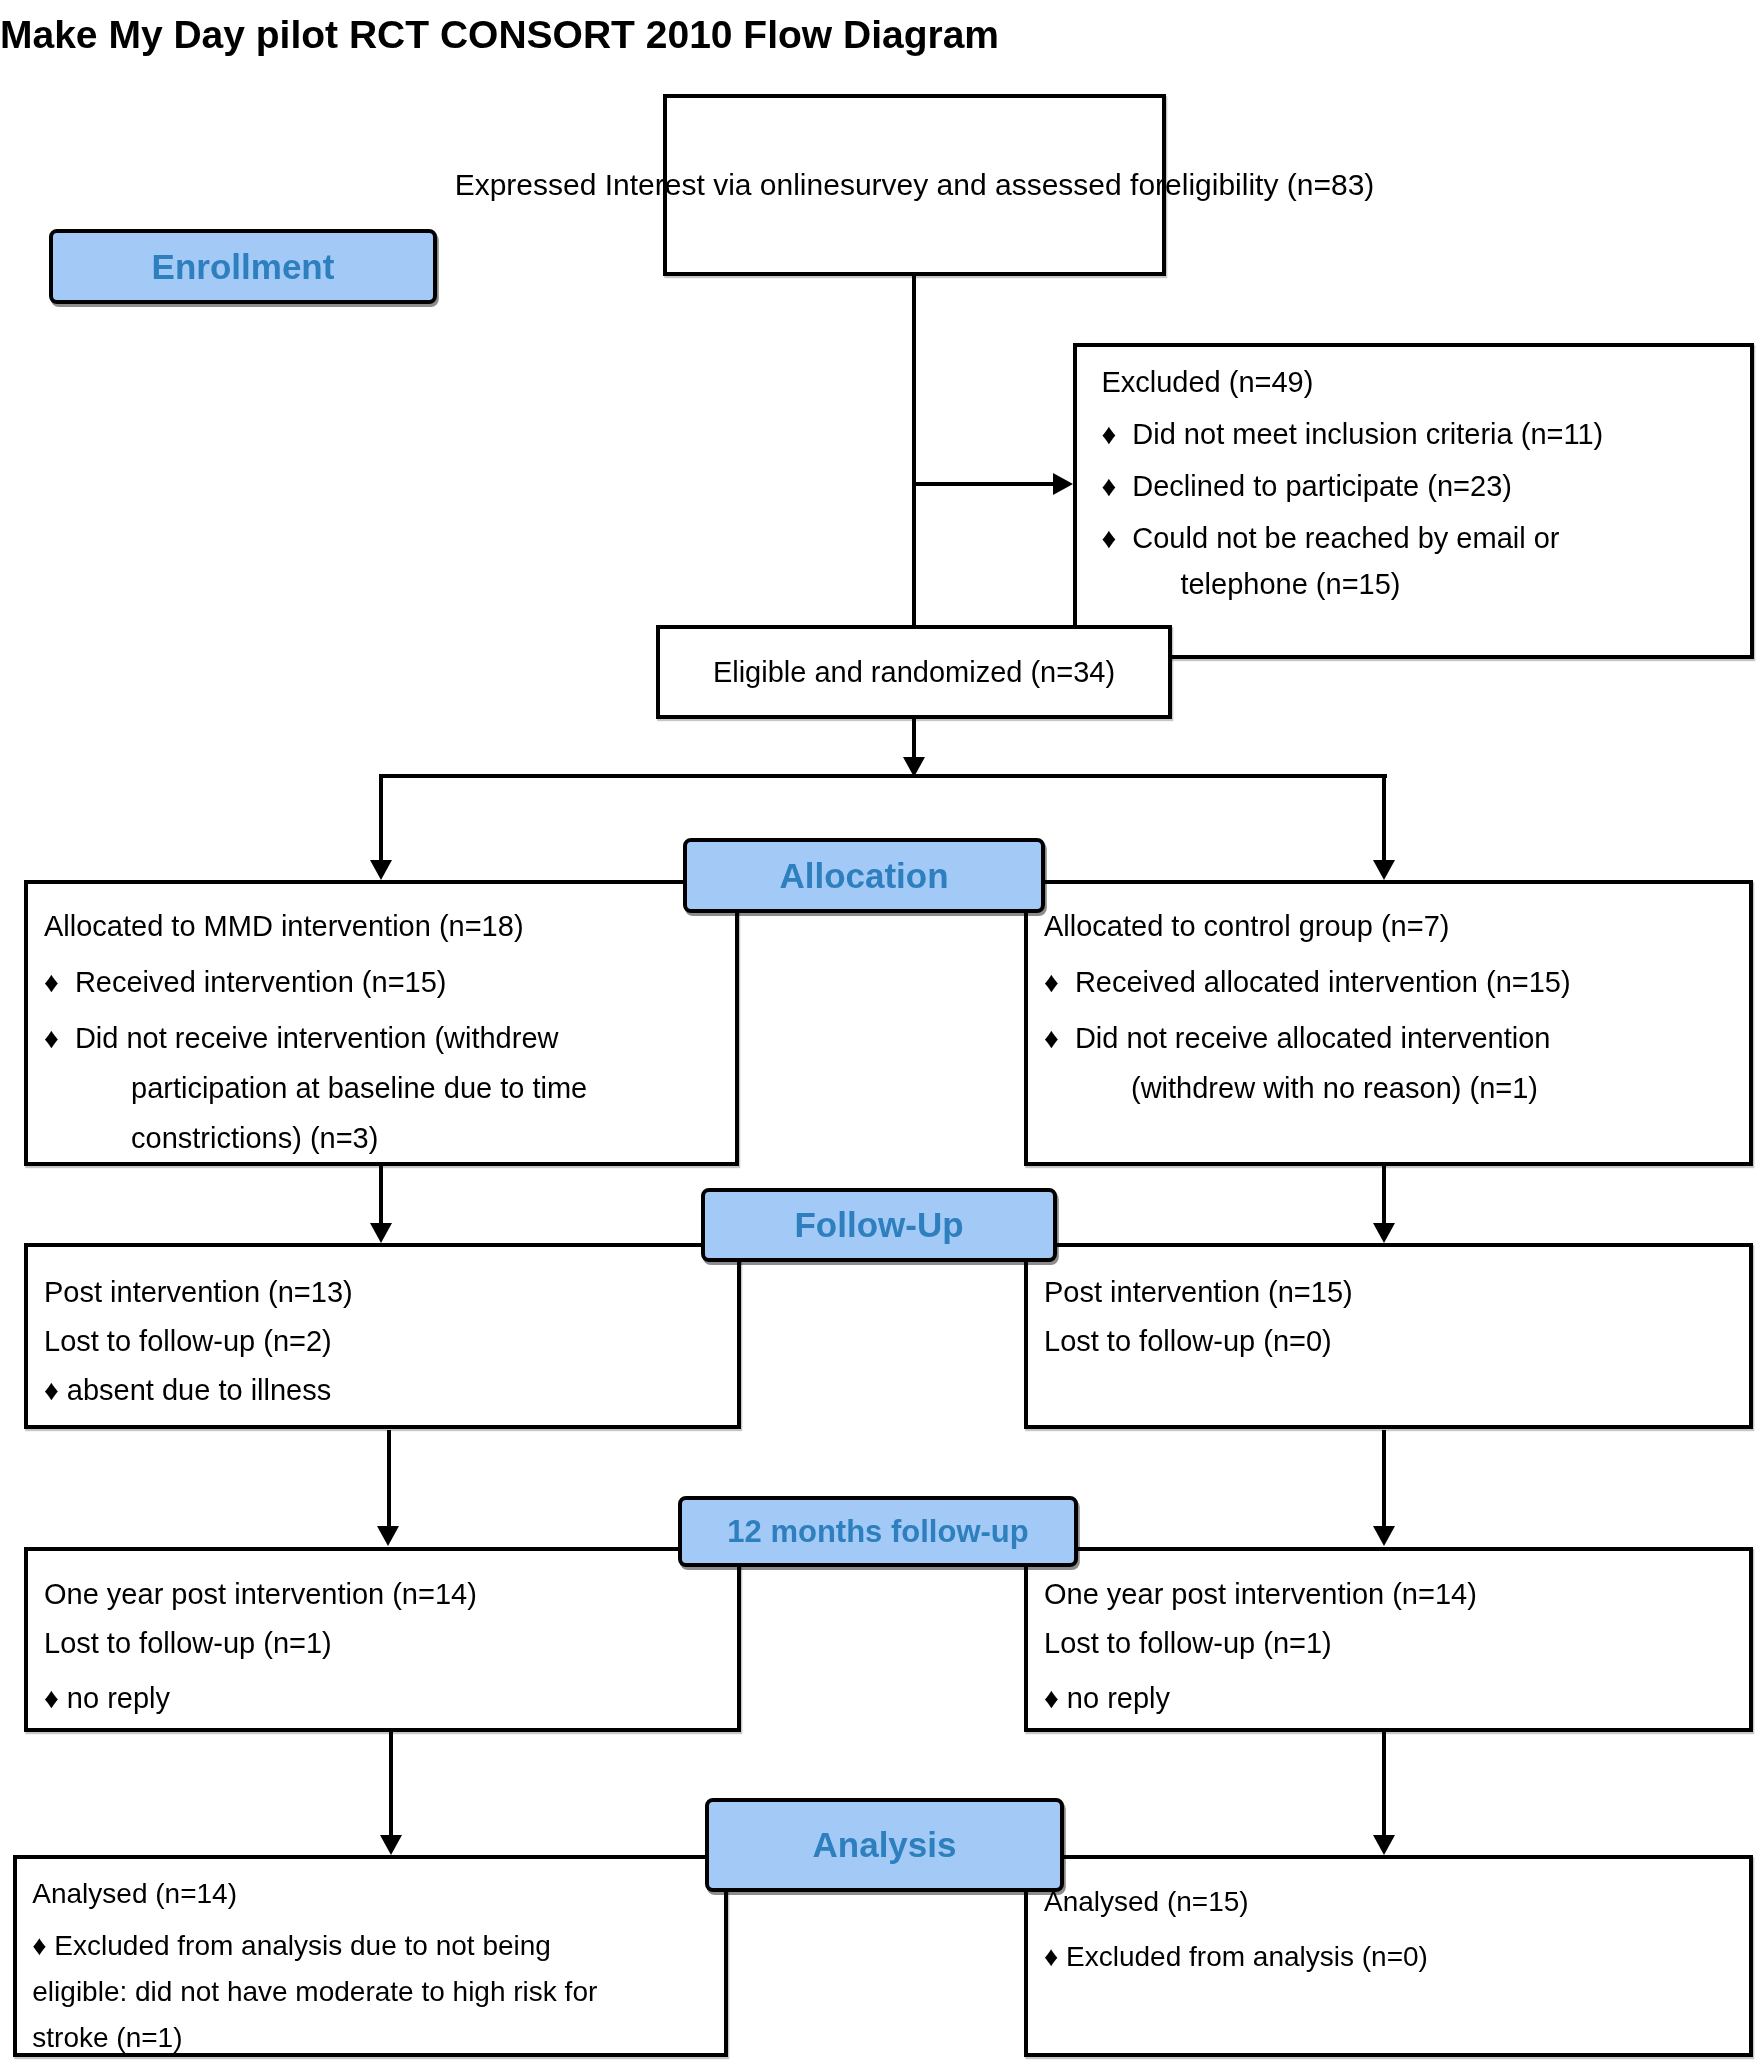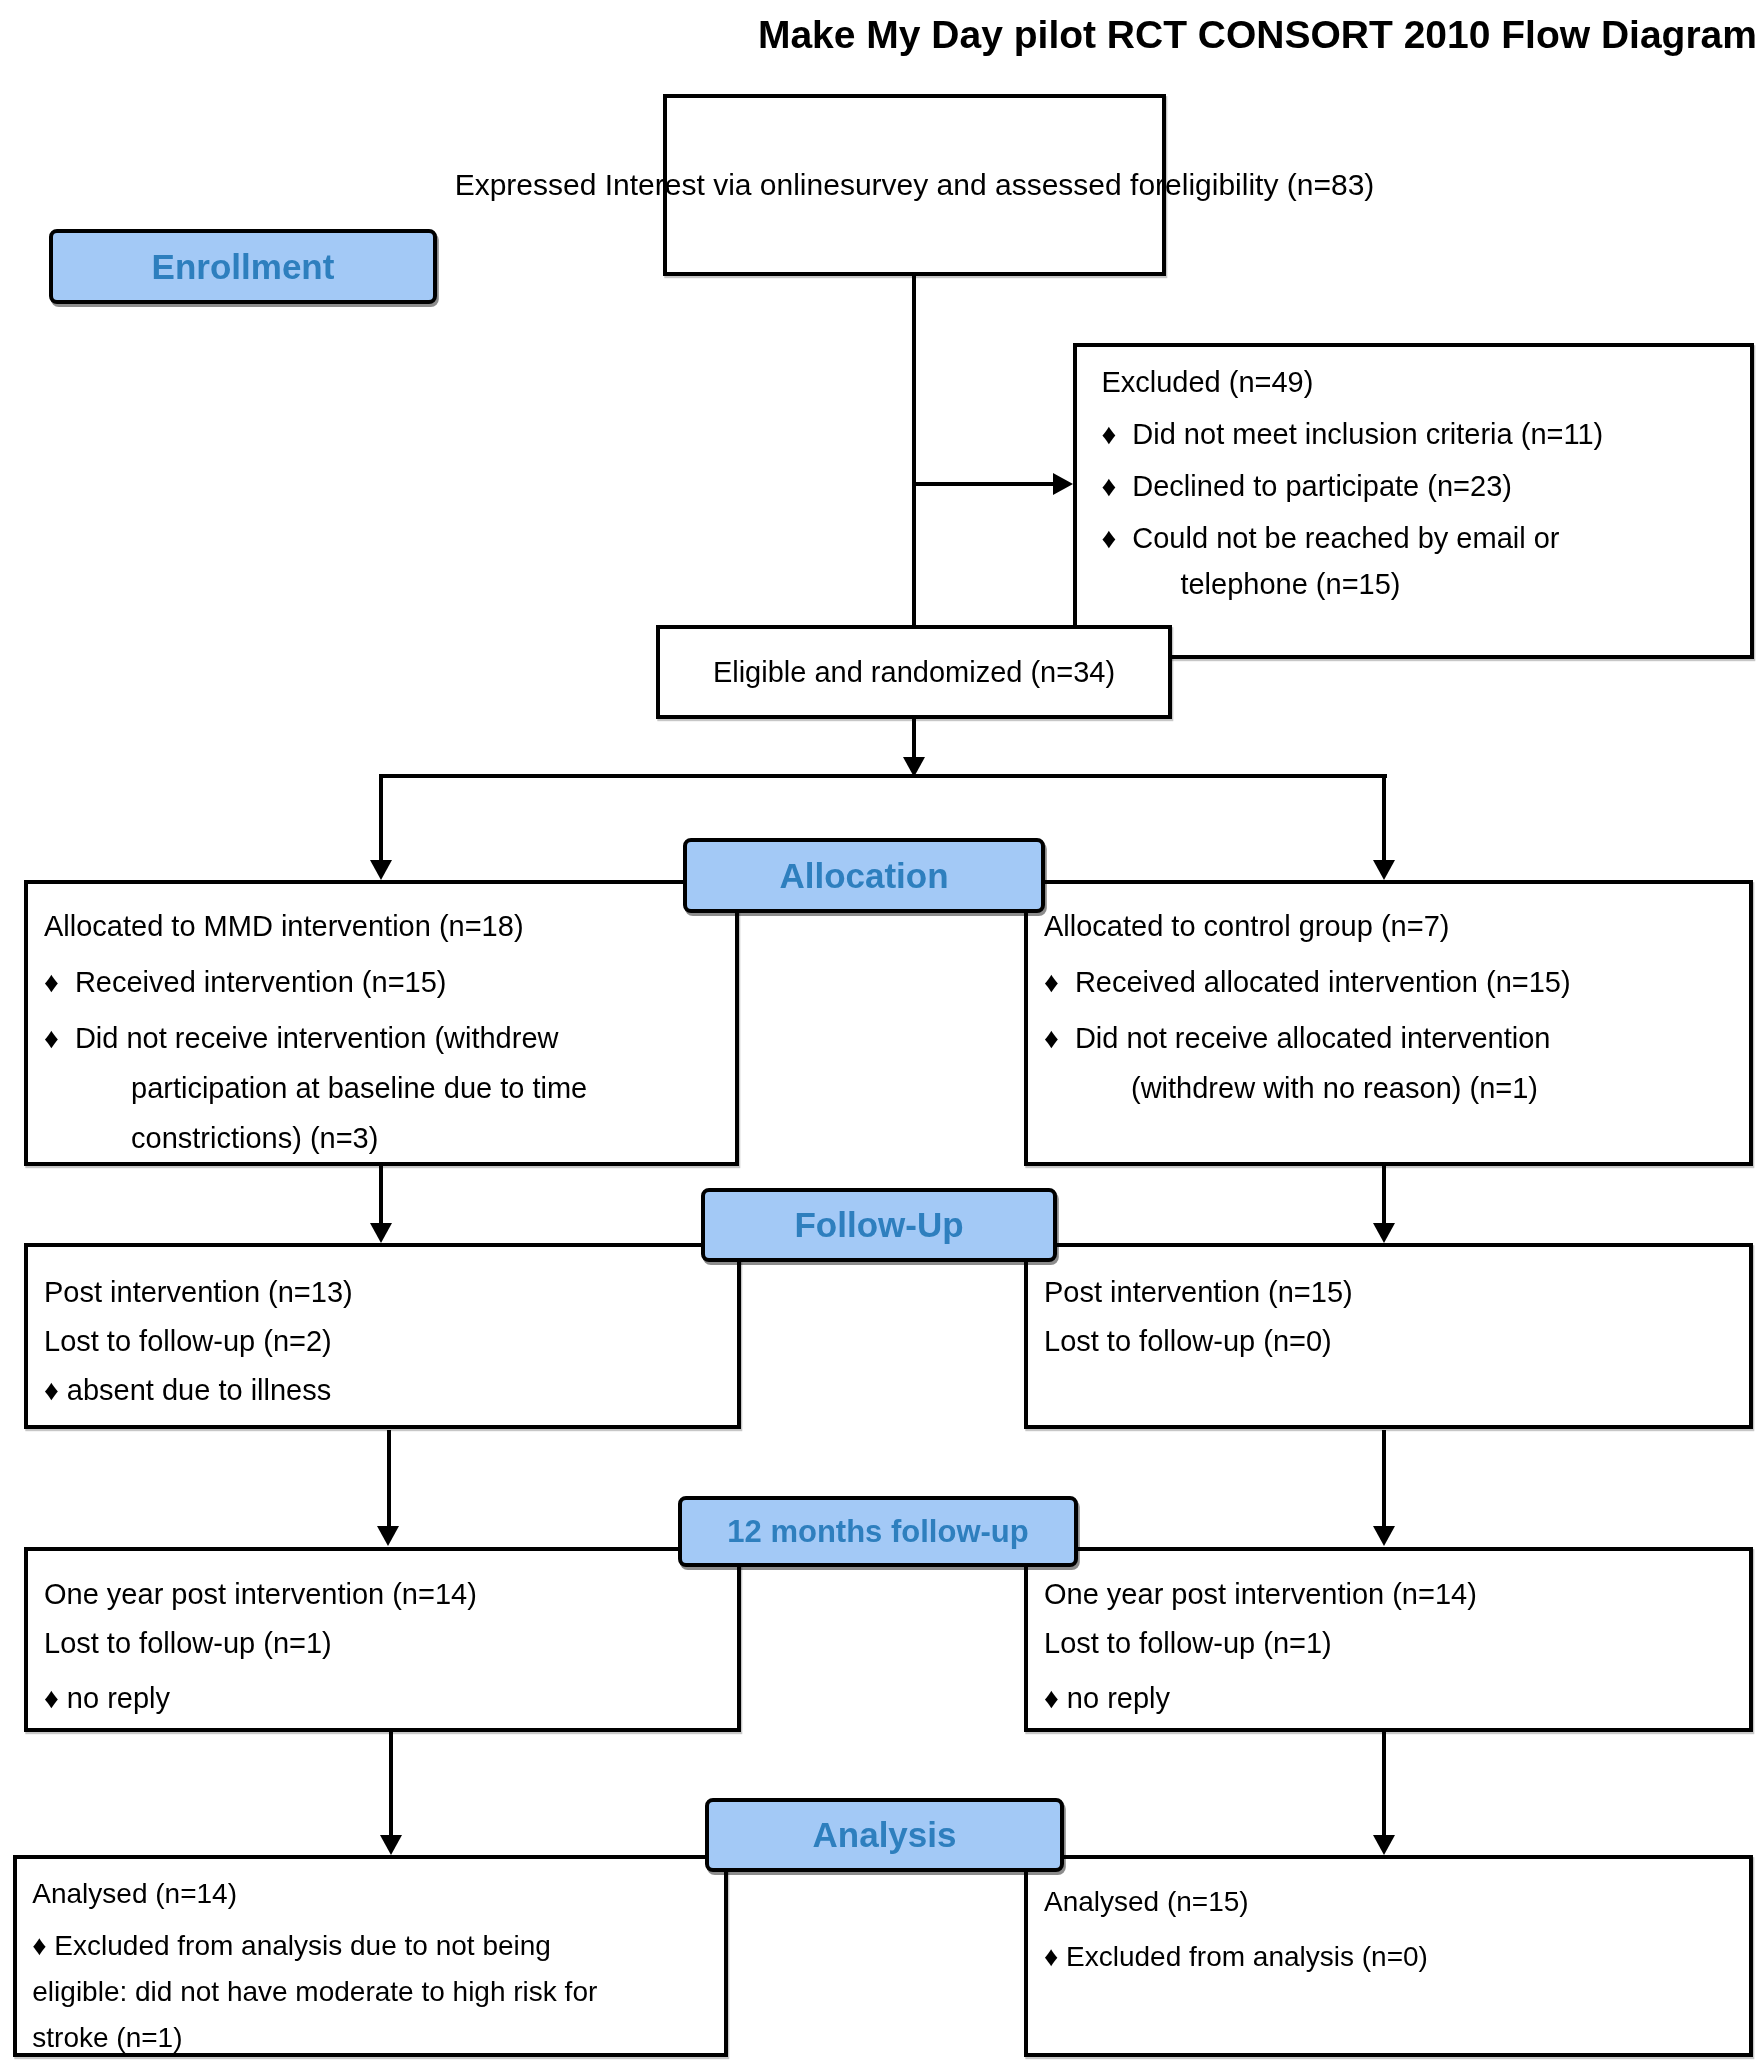--- a/index.html
+++ b/index.html
@@ -11,21 +11,21 @@
   body{
     width:1757px;height:2066px;
     background:#ffffff;
     font-family:"Liberation Sans","DejaVu Sans",sans-serif;
     position:relative;
     overflow:hidden;
   }
   *{box-sizing:border-box;}
   .title{
     position:absolute;left:0;top:13.3px;width:1757px;
-    text-align:right;
+    text-align:left;
     font-size:39px;font-weight:bold;color:#000;
   }
   .box{
     position:absolute;
     background:#ffffff;
     border:4px solid #000;
     color:#000;
     font-size:29px;
     box-shadow:1.3px 2.2px 0 rgba(0,0,0,0.22);
   }
@@ -86,21 +86,21 @@
   .b-an-l .line{line-height:46px;}
   .b-an-r .line{line-height:49px;}
   .cont{padding-left:87px;}
   .cont-x{padding-left:79px;}
   .gap{margin-top:6.2px;}
   
   .lab-enroll{left:49px;top:229px;width:388px;height:75px;}
   .lab-alloc{left:683px;top:838px;width:362px;height:75px;}
   .lab-fu{left:701px;top:1188px;width:356px;height:74px;}
   .lab-m12{left:678px;top:1496px;width:400px;height:71px;font-size:31px;}
-  .lab-an{left:705px;top:1798px;width:359px;height:74px;}
+  .lab-an{left:705px;top:1798px;width:359px;height:94px;}
 </style>
 </head>
 <body>
 
 <div class="title">Make My Day pilot RCT CONSORT 2010 Flow Diagram</div>
 
 <div class="connector" style="left:912px;top:275px;width:3.5px;height:351px;"></div>
 <div class="connector" style="left:914px;top:482px;width:139px;height:3.5px;"></div>
 <div class="arrow-right" style="left:1053px;top:473px;"></div>
 

